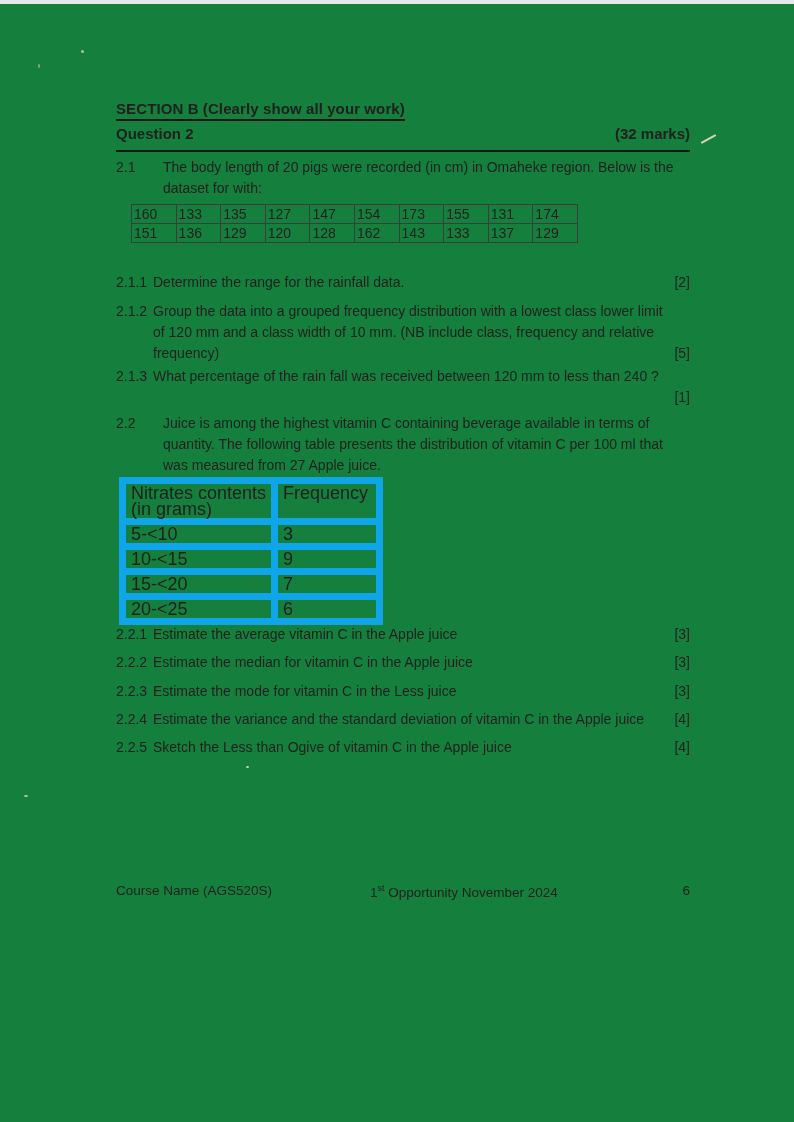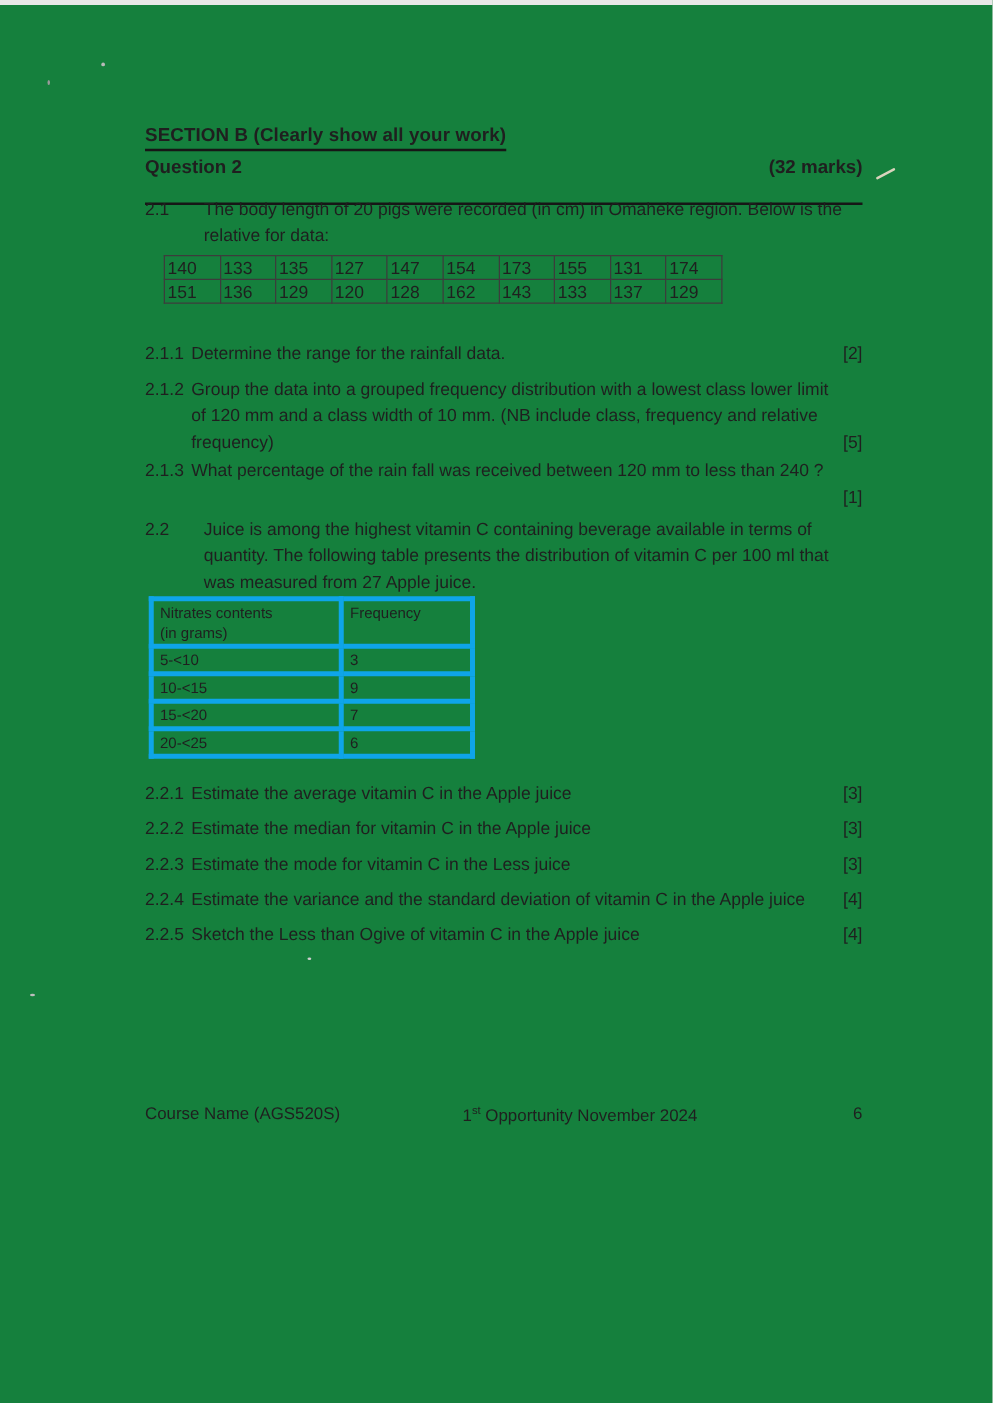--- a/index.html
+++ b/index.html
@@ -22,21 +22,21 @@
     border-bottom:2px solid #161616;
     padding-bottom:2px;
     letter-spacing:0.1px;
     white-space:nowrap;
   }
   .question-row {
     top:121px; left:116px; width:574px;
     display:flex; justify-content:space-between; align-items:flex-end;
     font-size:15px; font-weight:bold;
     border-bottom:2px solid #161616;
-    padding-bottom:20px;
+    padding-bottom:8px;
     white-space:nowrap;
     text-align:center;
   }
 
   
   .qblock { left:116px; width:574px; font-size:14px; line-height:21px; }
   .qblock .num { position:absolute; left:0; top:0; }
   .qblock.major .txt { margin-left:47px; }
   .qblock.sub   .txt { margin-left:37px; }
   .qblock .txt div { white-space:nowrap; }
@@ -52,22 +52,22 @@
     border:1px solid #3c3c3c;
     font-size:14px; line-height:17px;
     padding:0 0 0 2px;
     vertical-align:middle;
     white-space:nowrap;
   }
 
   
   .freq-table { top:473px; left:119px; }
   .freq-table th, .freq-table td {
-    border:4px solid #0ea5e9;
-    font-size:12px; font-weight:normal;
+    border:7px solid #0ea5e9;
+    font-size:18px; font-weight:normal;
     text-align:left; vertical-align:top;
     padding:1px 4px 1px 5px;
     white-space:nowrap;
   }
   .freq-table th { height:36px; line-height:16px; }
   .freq-table .c1 { width:152px; }
   .freq-table .c2 { width:105px; }
   .freq-table td { height:19px; line-height:16px; }
 
   
@@ -103,28 +103,28 @@
 
   <div class="abs question-row">
     <span>Question 2</span>
     <span>(32 marks)</span>
   </div>
 
   <div class="abs qblock major" style="top:153px;">
     <span class="num">2.1</span>
     <div class="txt">
       <div>The body length of 20 pigs were recorded (in cm) in Omaheke region. Below is the</div>
-      <div>relative for data:</div>
+      <div>dataset for with:</div>
     </div>
   </div>
 
   <table class="abs pig-table">
     <tbody>
       <tr>
-        <td>140</td>
+        <td>160</td>
         <td>133</td>
         <td>135</td>
         <td>127</td>
         <td>147</td>
         <td>154</td>
         <td>173</td>
         <td>155</td>
         <td>131</td>
         <td>174</td>
       </tr>

